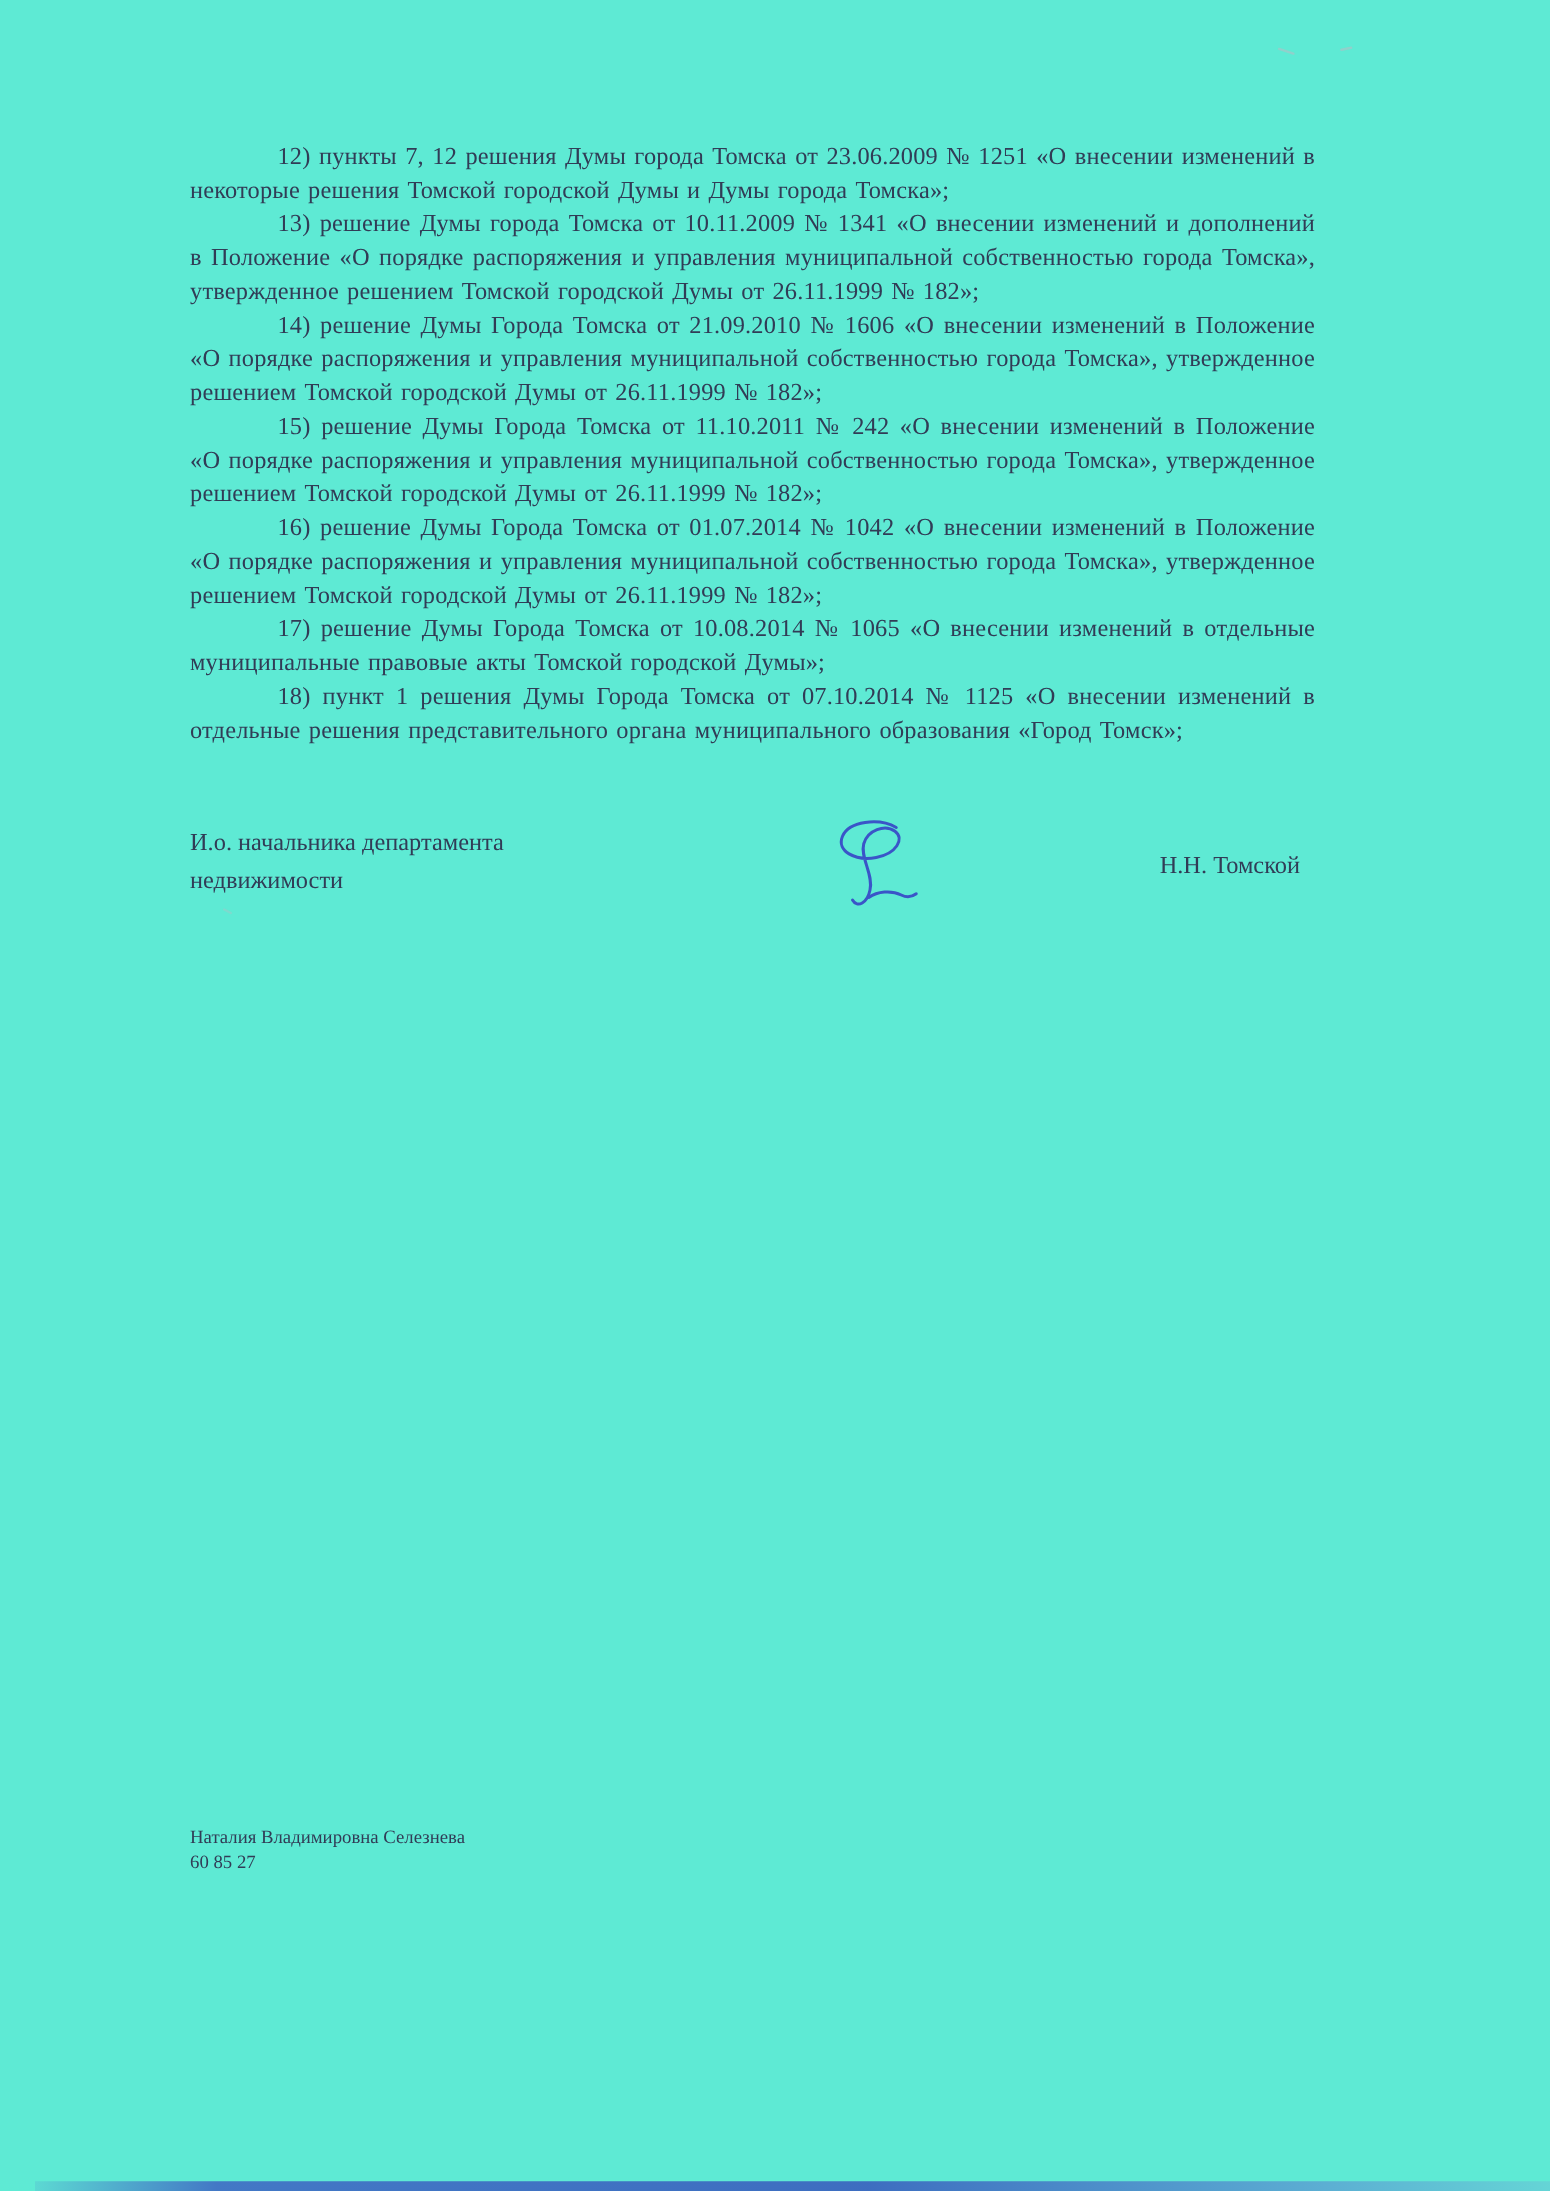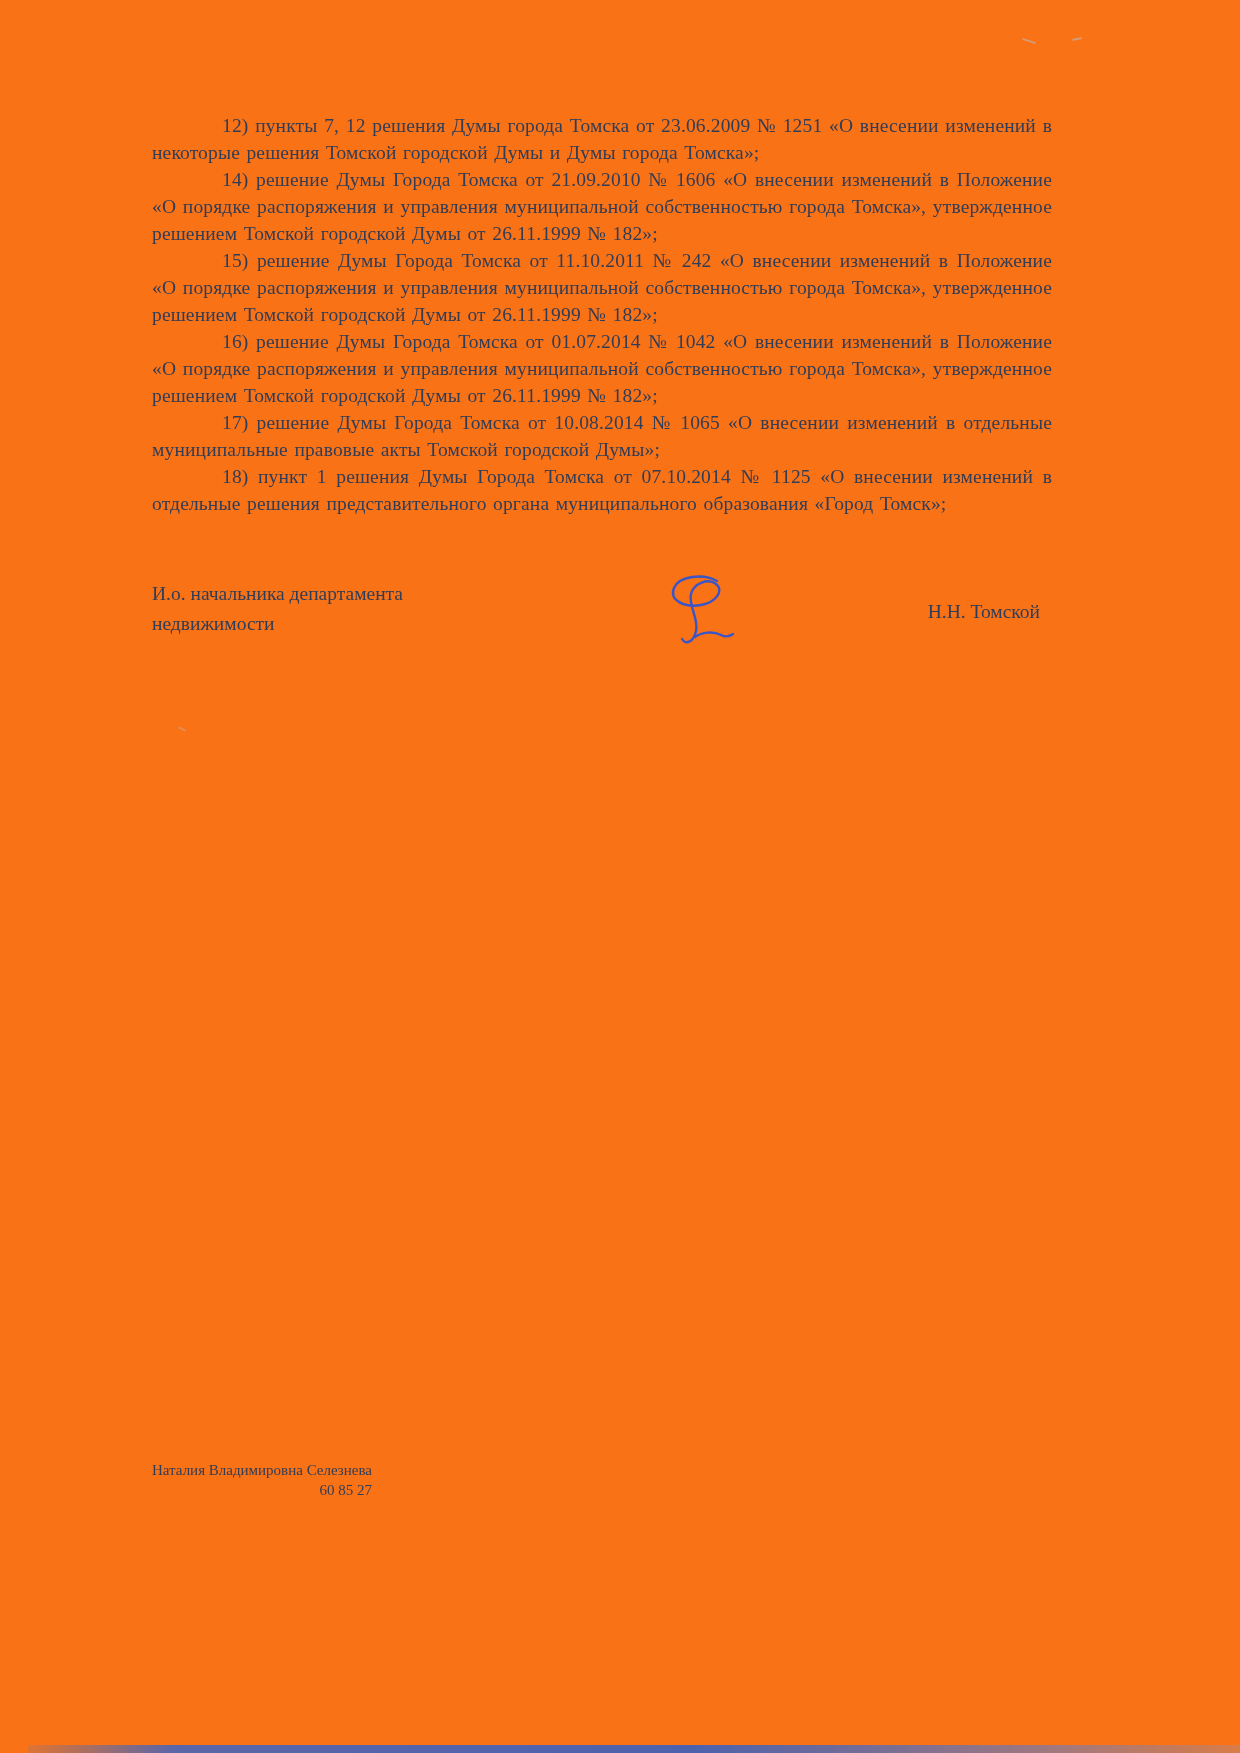--- a/index.html
+++ b/index.html
@@ -11,21 +11,21 @@
     height: 1753px;
     position: relative;
     background: #fdfdfd;
     font-family: "Liberation Serif", "DejaVu Serif", serif;
     color: #313c56;
     overflow: hidden;
   }
   .page {
     position: absolute;
     inset: 0;
-    background: #f97316;
+    background: #5eead4;
     padding-left: 24px;
   }
   .content {
     position: absolute;
     left: 152px;
     top: 112px;
     width: 900px;
   }
   .para {
     margin: 0;
@@ -61,21 +61,20 @@
     right: 12px;
     top: 22px;
     font-size: 19.5px;
   }
   .footer {
     position: absolute;
     left: 152px;
     top: 1460px;
     font-size: 15px;
     line-height: 20px;
-    text-align: right;
   }
   .scan-mark {
     position: absolute;
     background: #b9bcc2;
     opacity: 0.55;
     border-radius: 2px;
   }
   .mark-1 { left: 1022px; top: 40px; width: 14px; height: 2px; transform: rotate(18deg); }
   .mark-2 { left: 1072px; top: 38px; width: 10px; height: 2px; transform: rotate(-12deg); }
   .mark-3 { left: 178px; top: 728px; width: 8px; height: 2px; transform: rotate(28deg); opacity: 0.35; }
@@ -97,20 +96,21 @@
 <body>
 
 <div class="page">
 
   <div class="scan-mark mark-1"></div>
   <div class="scan-mark mark-2"></div>
   <div class="scan-mark mark-3"></div>
 
   <div class="content">
     <p class="para">12) пункты 7, 12 решения Думы города Томска от 23.06.2009 № 1251 «О внесении изменений в некоторые решения Томской городской Думы и Думы города Томска»;</p>
+    <p class="para">13) решение Думы города Томска от 10.11.2009 № 1341 «О внесении изменений и дополнений в Положение «О порядке распоряжения и управления муниципальной собственностью города Томска», утвержденное решением Томской городской Думы от 26.11.1999 № 182»;</p>
     <p class="para">14) решение Думы Города Томска от 21.09.2010 № 1606 «О внесении изменений в Положение «О порядке распоряжения и управления муниципальной собственностью города Томска», утвержденное решением Томской городской Думы от 26.11.1999 № 182»;</p>
     <p class="para">15) решение Думы Города Томска от 11.10.2011 № 242 «О внесении изменений в Положение «О порядке распоряжения и управления муниципальной собственностью города Томска», утвержденное решением Томской городской Думы от 26.11.1999 № 182»;</p>
     <p class="para">16) решение Думы Города Томска от 01.07.2014 № 1042 «О внесении изменений в Положение «О порядке распоряжения и управления муниципальной собственностью города Томска», утвержденное решением Томской городской Думы от 26.11.1999 № 182»;</p>
     <p class="para">17) решение Думы Города Томска от 10.08.2014 № 1065 «О внесении изменений в отдельные муниципальные правовые акты Томской городской Думы»;</p>
     <p class="para">18) пункт 1 решения Думы Города Томска от 07.10.2014 № 1125 «О внесении изменений в отдельные решения представительного органа муниципального образования «Город Томск»;</p>
 
     <div class="sign-row">
       <div class="sign-title">
         <div>И.о. начальника департамента</div>
         <div>недвижимости</div>

